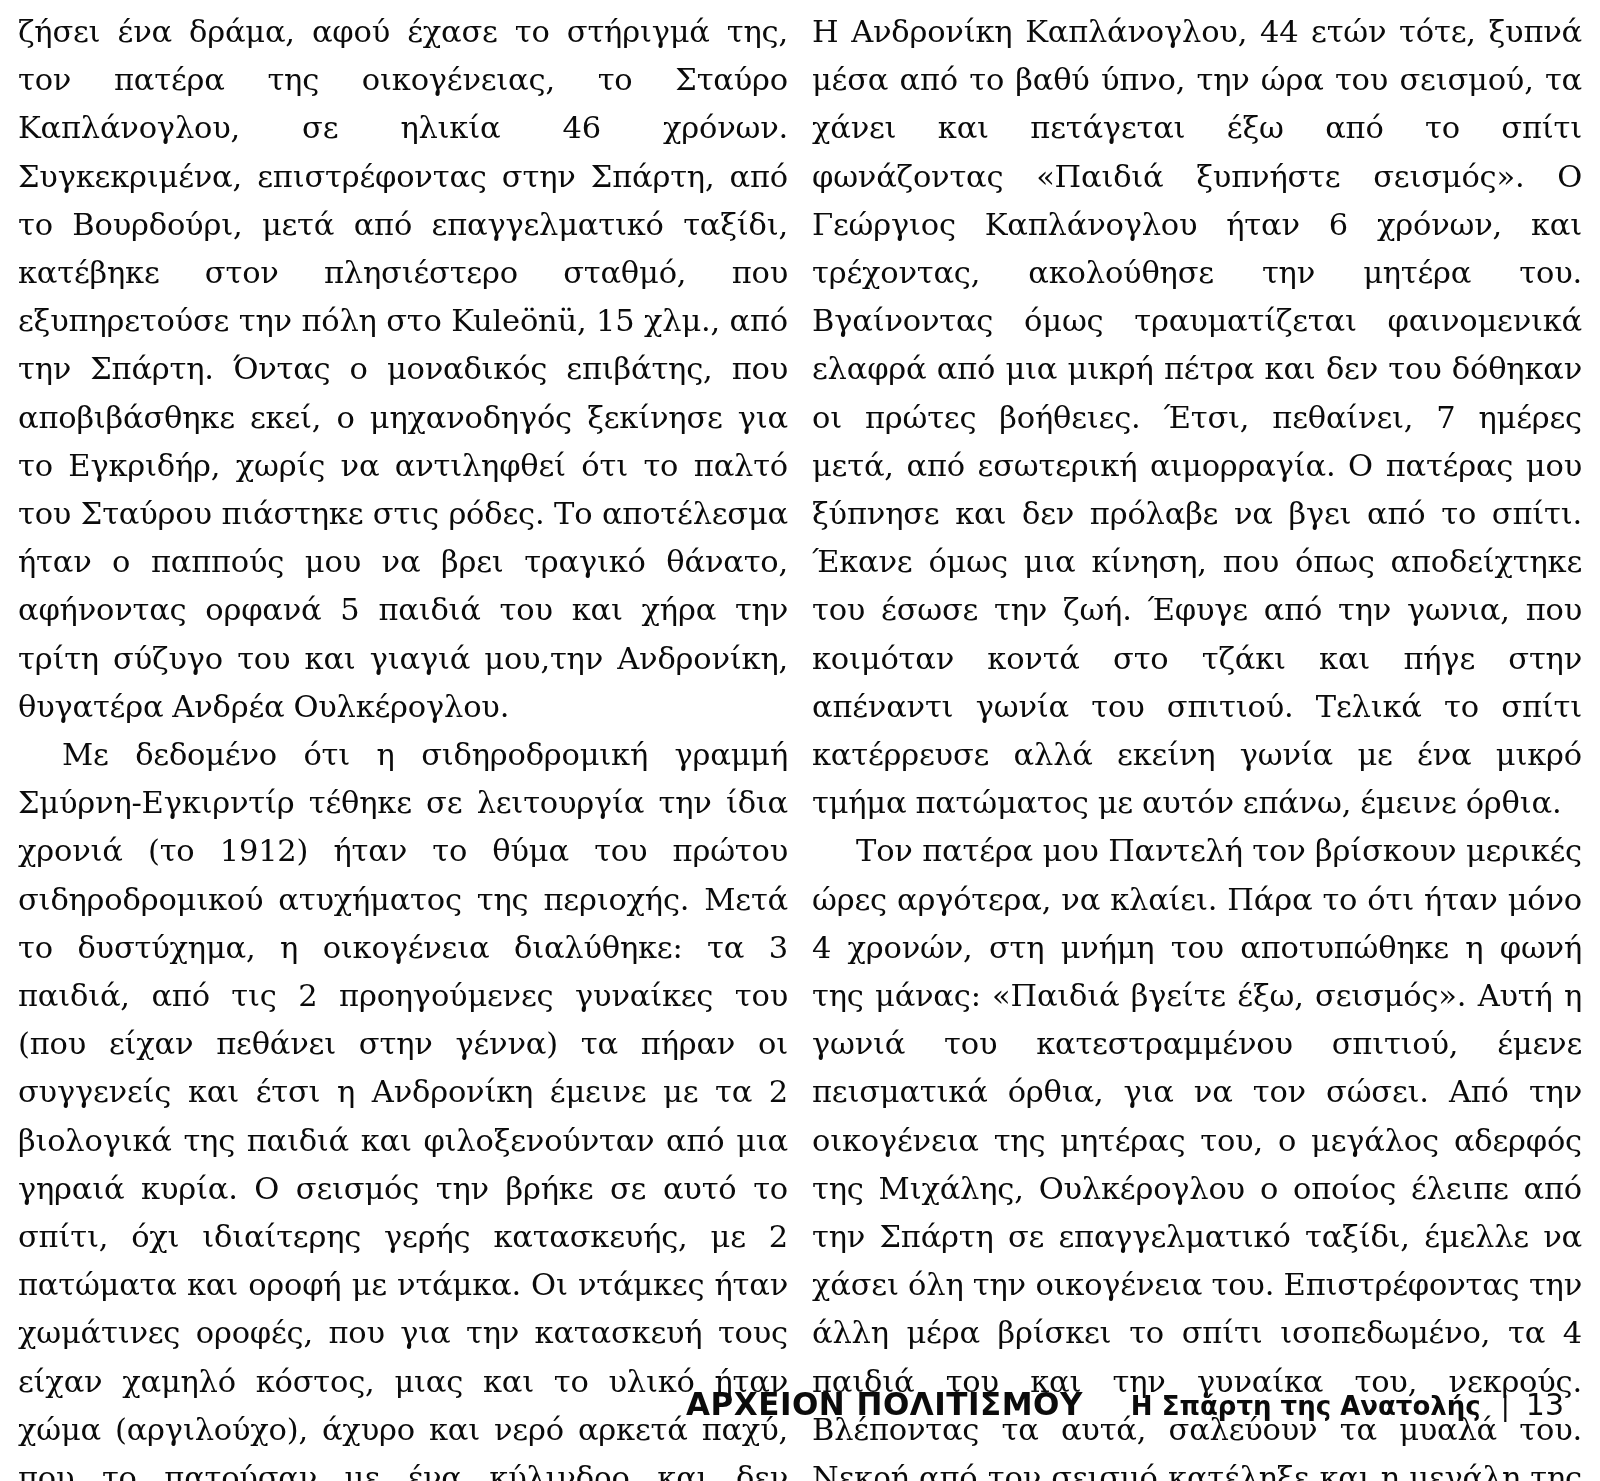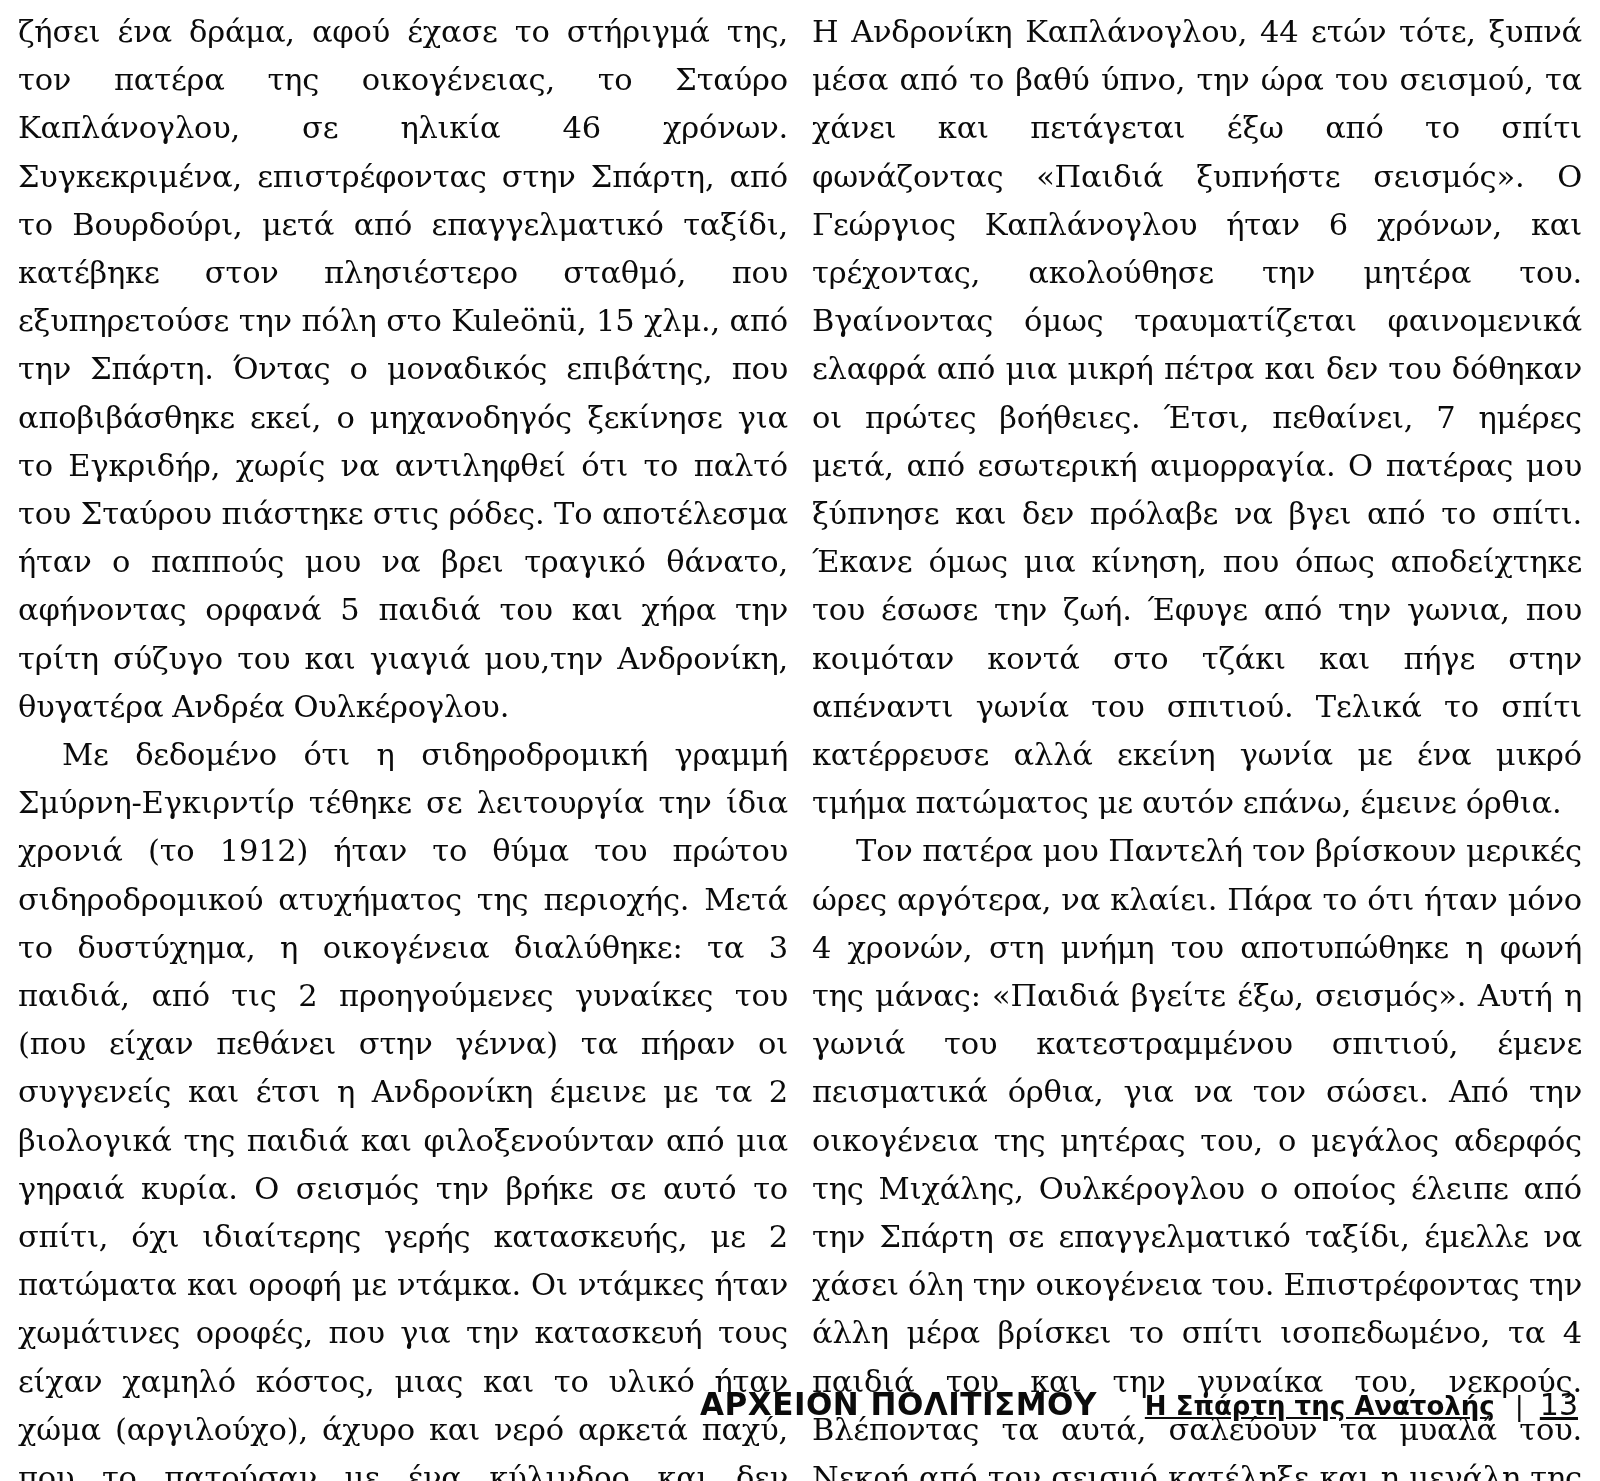--- a/index.html
+++ b/index.html
@@ -79,40 +79,38 @@
     color: #0b0b0b;
     margin-right: 48px;
   }
 
   .footer-title {
     font-family: "DejaVu Sans", "Liberation Sans", sans-serif;
     font-size: 26px;
     font-weight: 700;
     letter-spacing: 0px;
     color: #0b0b0b;
-    text-decoration: underline;
   }
 
   .footer-sep {
     font-family: "DejaVu Sans", "Liberation Sans", sans-serif;
     font-size: 27px;
     font-weight: 400;
     color: #0b0b0b;
     margin: 0 16px 0 20px;
   }
 
   .footer-page {
     font-family: "DejaVu Sans", "Liberation Sans", sans-serif;
     font-size: 30px;
     font-weight: 400;
     color: #0b0b0b;
     min-width: 22px;
     text-align: right;
-    margin-right: 4px;
-    text-decoration: underline;
+    margin-right: 18px;
   }
 </style>
 </head>
 <body>
 
 <div class="page">
 
   <div class="columns">
 
     <div class="column">

